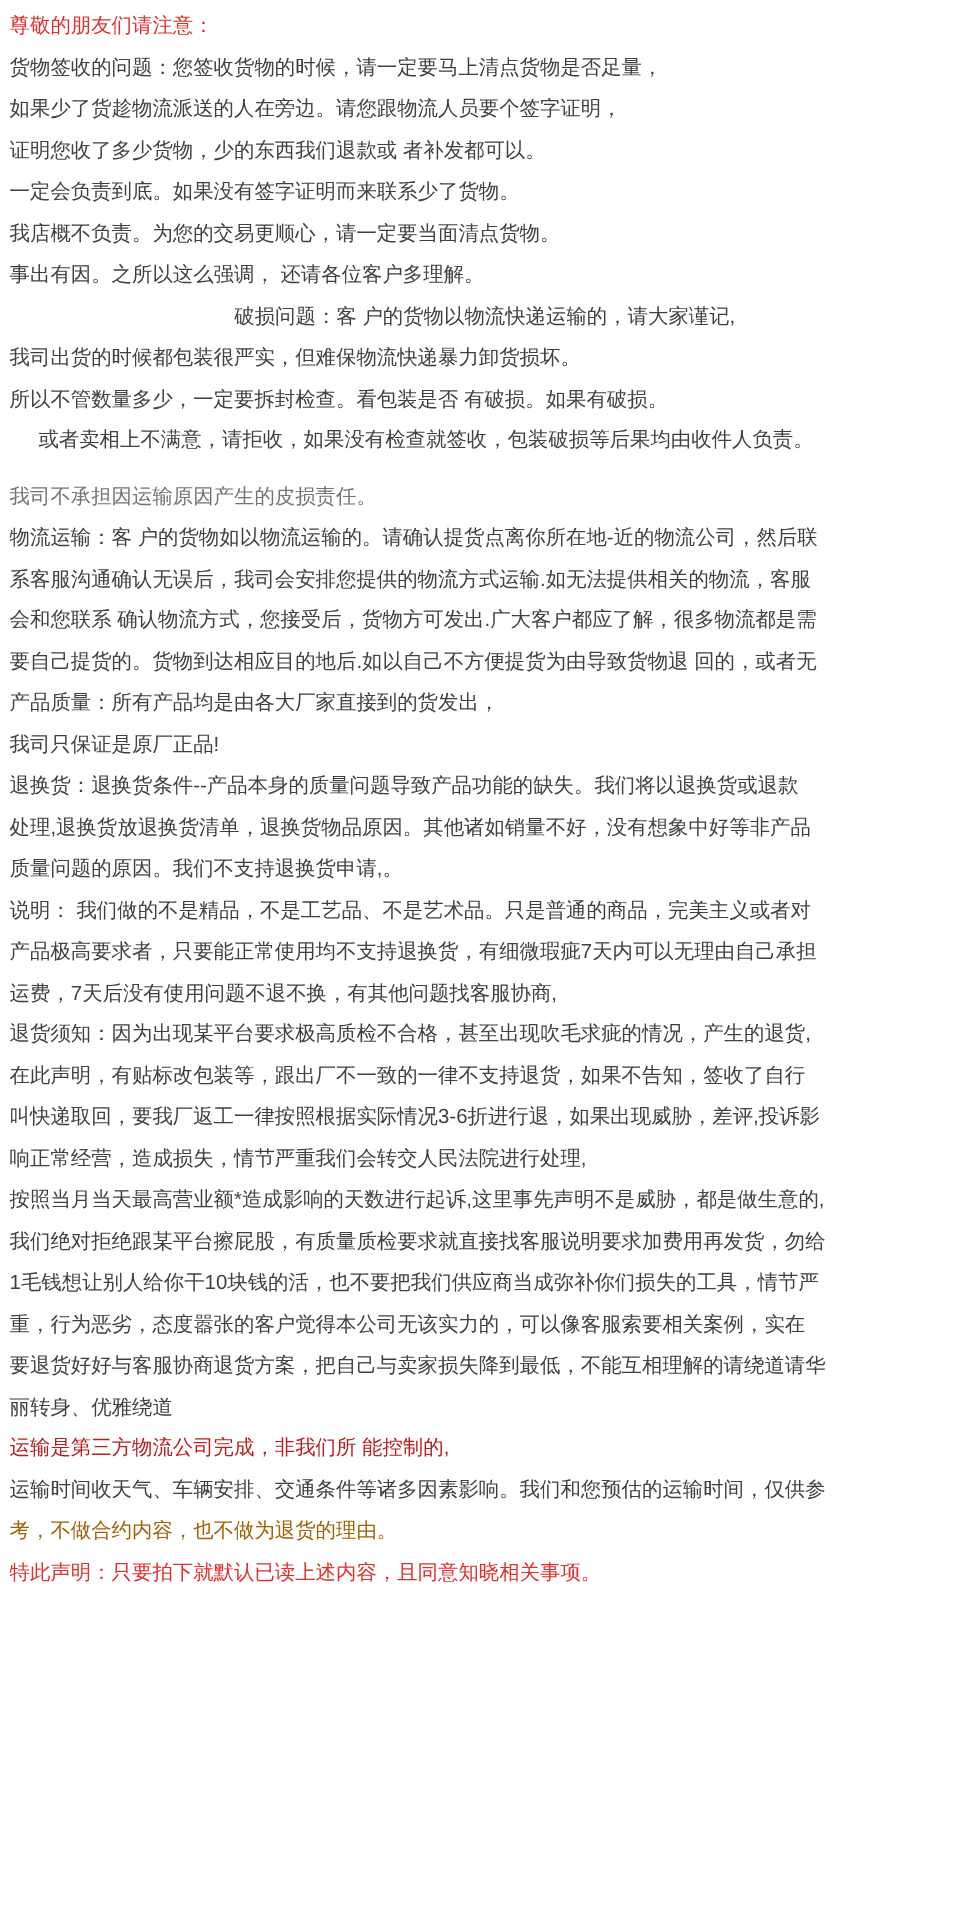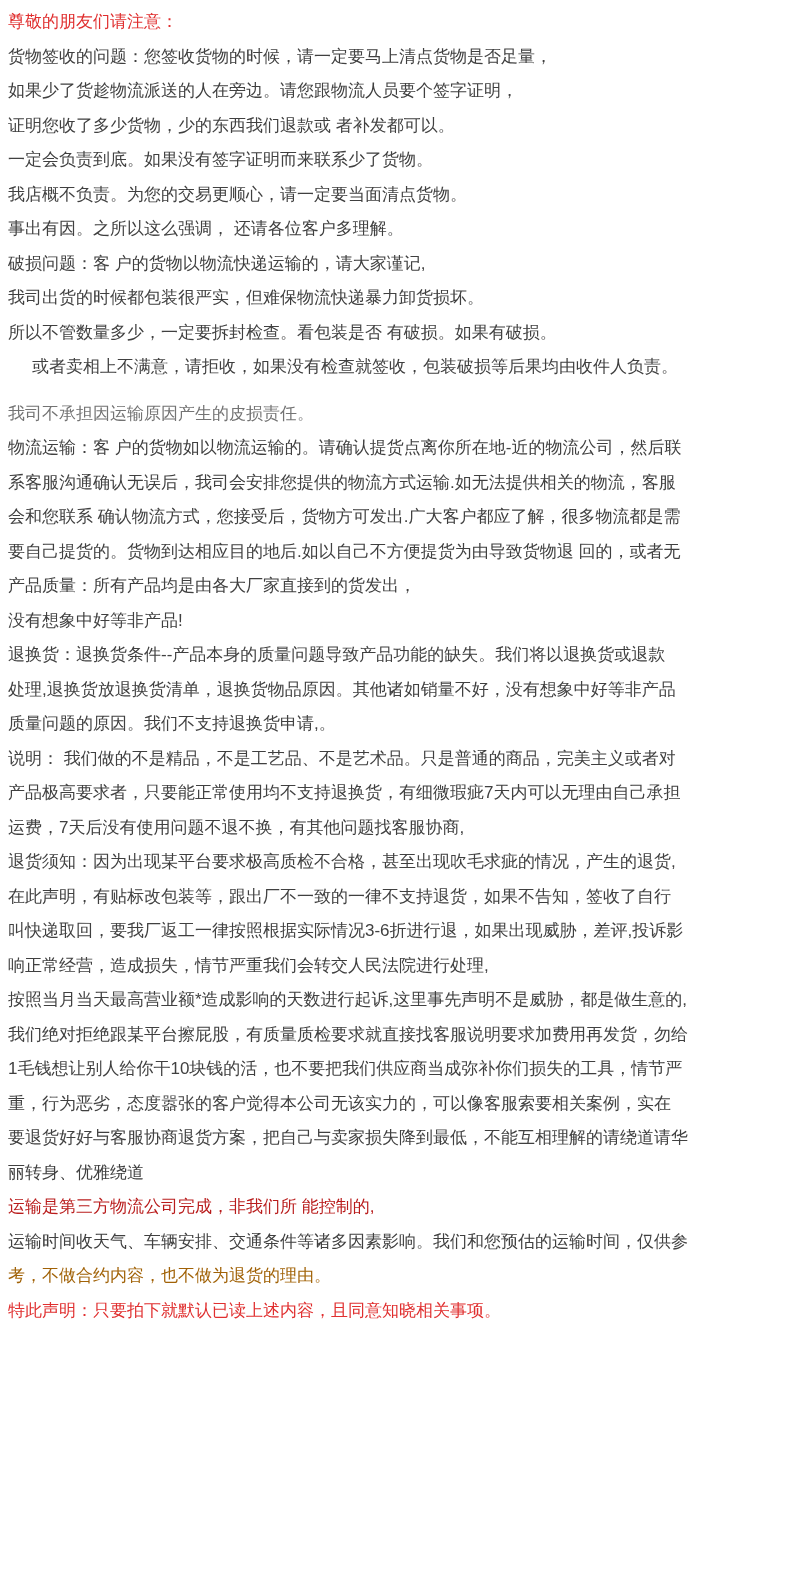--- a/index.html
+++ b/index.html
@@ -33,31 +33,31 @@
 
 <div class="notice">
   <div class="line red" style="color: rgb(224, 47, 47);">尊敬的朋友们请注意：</div>
   <div id="notice-body">
       <div class="line" style="color: rgb(64, 64, 64);">货物签收的问题：您签收货物的时候，请一定要马上清点货物是否足量，</div>
       <div class="line" style="color: rgb(64, 64, 64);">如果少了货趁物流派送的人在旁边。请您跟物流人员要个签字证明，</div>
       <div class="line" style="color: rgb(64, 64, 64);">证明您收了多少货物，少的东西我们退款或 者补发都可以。</div>
       <div class="line" style="color: rgb(64, 64, 64);">一定会负责到底。如果没有签字证明而来联系少了货物。</div>
       <div class="line" style="color: rgb(64, 64, 64);">我店概不负责。为您的交易更顺心，请一定要当面清点货物。</div>
       <div class="line" style="color: rgb(64, 64, 64);">事出有因。之所以这么强调， 还请各位客户多理解。</div>
-      <div class="line" style="color: rgb(64, 64, 64);">破损问题：客 户的货物以物流快递运输的，请大家谨记,</div>
+      <div class="line" style="color: rgb(64, 64, 64); text-align: center;">破损问题：客 户的货物以物流快递运输的，请大家谨记,</div>
       <div class="line" style="color: rgb(64, 64, 64);">我司出货的时候都包装很严实，但难保物流快递暴力卸货损坏。</div>
       <div class="line" style="color: rgb(64, 64, 64);">所以不管数量多少，一定要拆封检查。看包装是否 有破损。如果有破损。</div>
       <div class="line" style="color: rgb(64, 64, 64); margin-left: 24px;">或者卖相上不满意，请拒收，如果没有检查就签收，包装破损等后果均由收件人负责。</div>
       <div class="line" style="color: #737373; margin-top: 12px;">我司不承担因运输原因产生的皮损责任。</div>
       <div class="line" style="color: rgb(64, 64, 64);">物流运输：客 户的货物如以物流运输的。请确认提货点离你所在地-近的物流公司，然后联</div>
       <div class="line" style="color: rgb(64, 64, 64);">系客服沟通确认无误后，我司会安排您提供的物流方式运输.如无法提供相关的物流，客服</div>
       <div class="line" style="color: rgb(64, 64, 64);">会和您联系 确认物流方式，您接受后，货物方可发出.广大客户都应了解，很多物流都是需</div>
       <div class="line" style="color: rgb(64, 64, 64);">要自己提货的。货物到达相应目的地后.如以自己不方便提货为由导致货物退 回的，或者无</div>
       <div class="line" style="color: rgb(64, 64, 64);">产品质量：所有产品均是由各大厂家直接到的货发出，</div>
-      <div class="line" style="color: rgb(64, 64, 64);">没有想象中好等非产品!</div>
+      <div class="line" style="color: rgb(64, 64, 64);">我司只保证是原厂正品!</div>
       <div class="line" style="color: rgb(64, 64, 64);">退换货：退换货条件--产品本身的质量问题导致产品功能的缺失。我们将以退换货或退款</div>
       <div class="line" style="color: rgb(64, 64, 64);">处理,退换货放退换货清单，退换货物品原因。其他诸如销量不好，没有想象中好等非产品</div>
       <div class="line" style="color: rgb(64, 64, 64);">质量问题的原因。我们不支持退换货申请,。</div>
       <div class="line" style="color: rgb(64, 64, 64);">说明： 我们做的不是精品，不是工艺品、不是艺术品。只是普通的商品，完美主义或者对</div>
       <div class="line" style="color: rgb(64, 64, 64);">产品极高要求者，只要能正常使用均不支持退换货，有细微瑕疵7天内可以无理由自己承担</div>
       <div class="line" style="color: rgb(64, 64, 64);">运费，7天后没有使用问题不退不换，有其他问题找客服协商,</div>
       <div class="line" style="color: rgb(64, 64, 64);">退货须知：因为出现某平台要求极高质检不合格，甚至出现吹毛求疵的情况，产生的退货,</div>
       <div class="line" style="color: rgb(64, 64, 64);">在此声明，有贴标改包装等，跟出厂不一致的一律不支持退货，如果不告知，签收了自行</div>
       <div class="line" style="color: rgb(64, 64, 64);">叫快递取回，要我厂返工一律按照根据实际情况3-6折进行退，如果出现威胁，差评,投诉影</div>
       <div class="line" style="color: rgb(64, 64, 64);">响正常经营，造成损失，情节严重我们会转交人民法院进行处理,</div>

